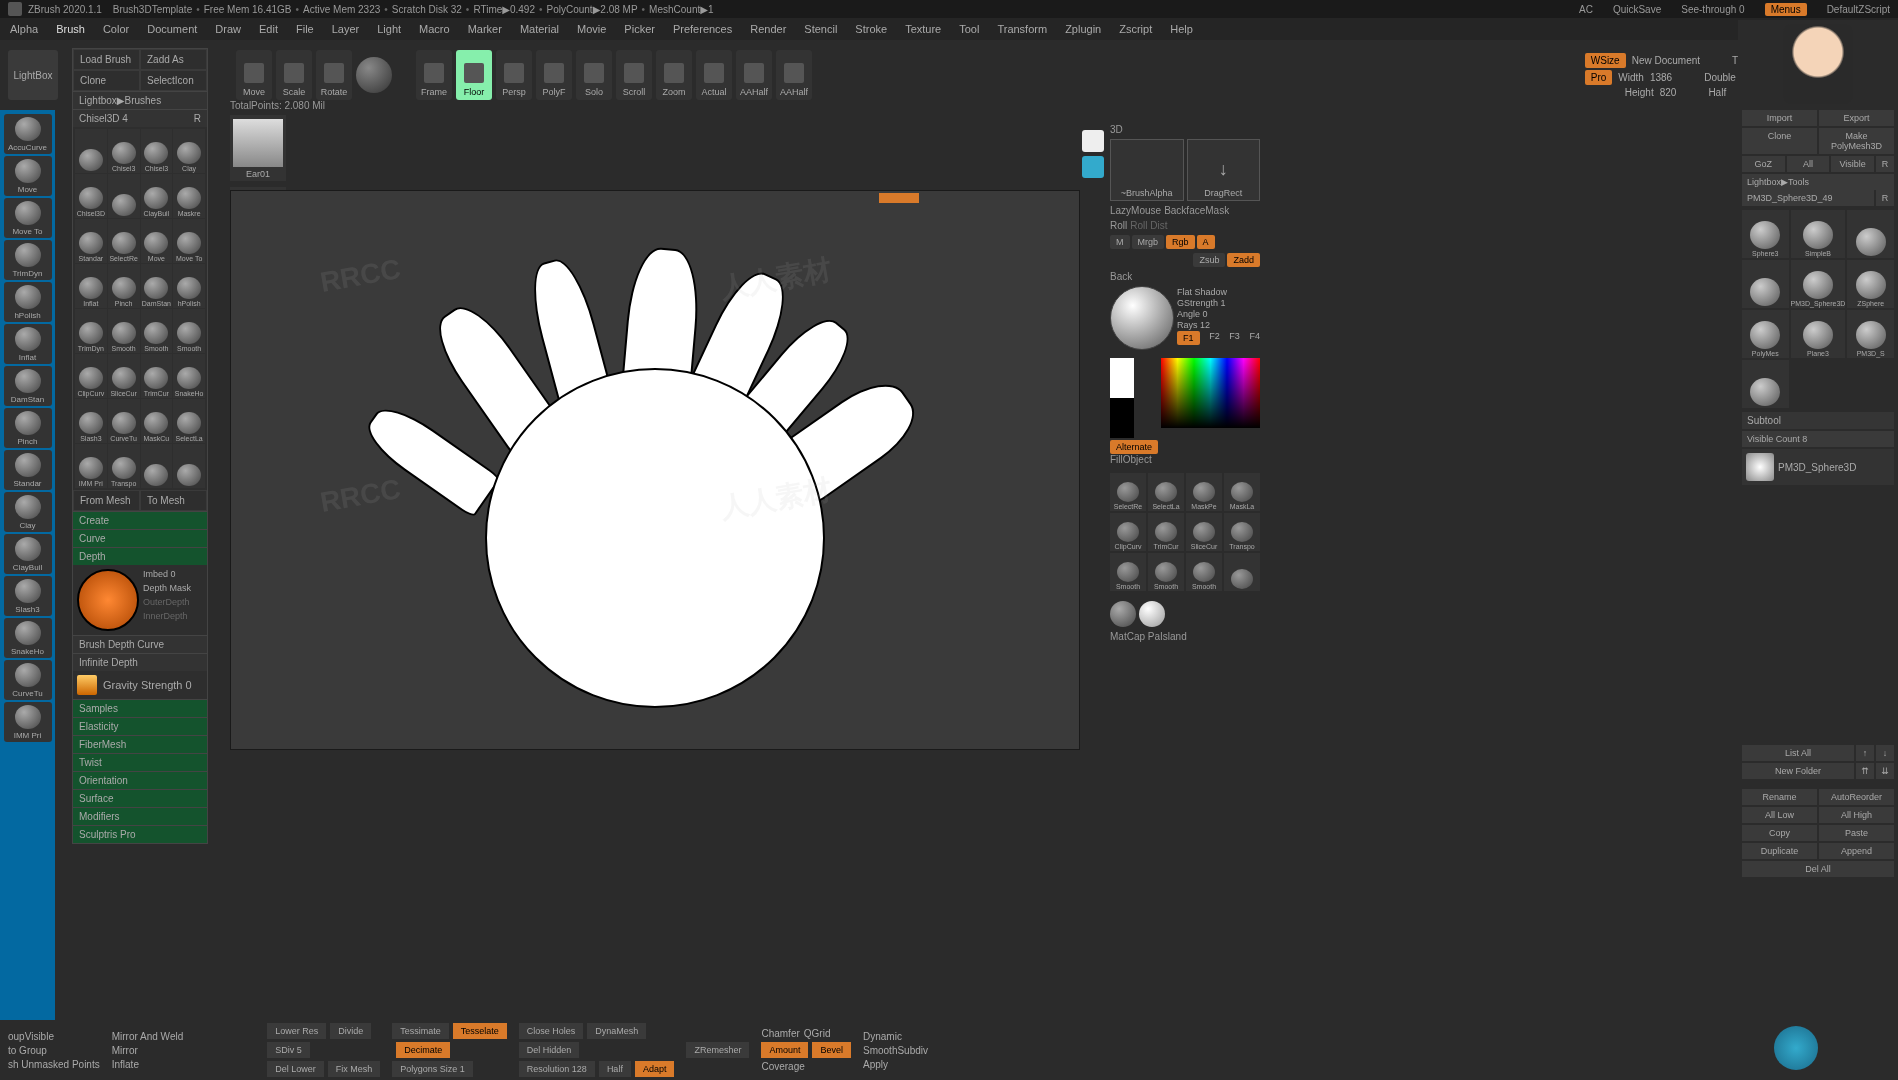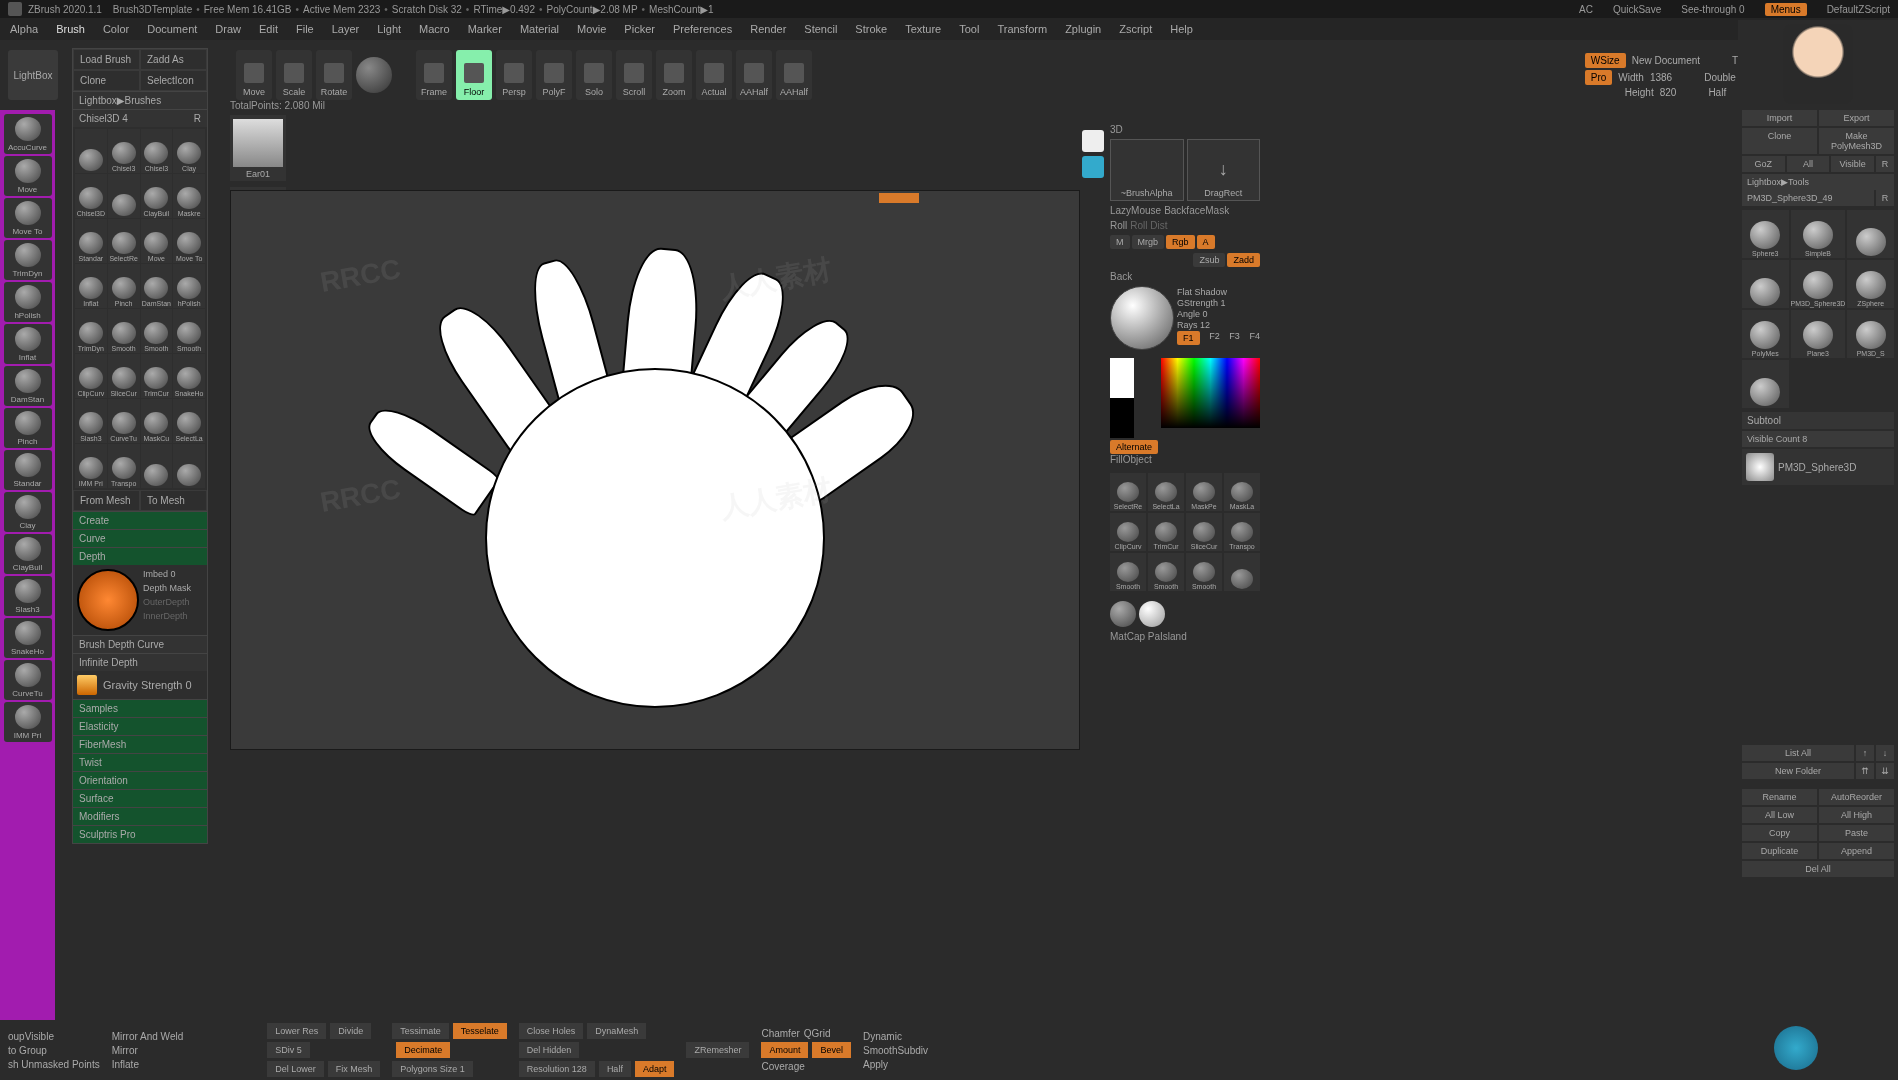--- a/index.html
+++ b/index.html
@@ -24,21 +24,21 @@
   .toptool .tbtn { width: 36px; height: 50px; background: #333; border-radius: 3px; display: flex; flex-direction: column; align-items: center; justify-content: flex-end; font-size: 9px; padding-bottom: 3px; }
   .toptool .tbtn .ic { width: 20px; height: 20px; background: #555; margin-bottom: 4px; border-radius: 2px; }
   .toptool .tbtn.orange { background: #86efac; color: #000; }
   .toptool .sphere { width: 36px; height: 36px; background: radial-gradient(circle at 35% 30%, #888, #333); border-radius: 50%; }
   
   .doc-controls { display: flex; flex-direction: column; gap: 2px; font-size: 10px; }
   .doc-controls .row { display: flex; gap: 6px; align-items: center; }
   .doc-controls .orange-pill { background: #d97a2a; color: #000; padding: 2px 6px; border-radius: 2px; }
   
   
-  .leftbar { position: absolute; left: 0; top: 110px; width: 55px; background: #a21caf; height: calc(100% - 160px); display: flex; flex-direction: column; align-items: center; gap: 2px; padding-top: 4px; }
+  .leftbar { position: absolute; left: 0; top: 110px; width: 55px; background: #0369a1; height: calc(100% - 160px); display: flex; flex-direction: column; align-items: center; gap: 2px; padding-top: 4px; }
   .leftbar .bitem { width: 48px; height: 40px; background: #333; border-radius: 3px; display: flex; flex-direction: column; align-items: center; justify-content: flex-end; font-size: 8px; padding-bottom: 2px; }
   .leftbar .bitem .bic { width: 26px; height: 24px; background: radial-gradient(circle at 35% 30%, #aaa, #444); border-radius: 50%; margin-bottom: 2px; }
   
   
   .brush-panel { position: absolute; left: 72px; top: 48px; width: 136px; background: #2e2e2e; border: 1px solid #444; z-index: 10; }
   .brush-panel .bp-row { display: flex; }
   .brush-panel .bp-btn { flex: 1; padding: 4px 6px; border: 1px solid #3a3a3a; font-size: 10px; cursor: pointer; }
   .brush-panel .bp-label { padding: 3px 6px; background: #333; font-size: 10px; border-top: 1px solid #444; }
   .brush-panel .bp-grid { display: grid; grid-template-columns: repeat(4, 1fr); gap: 1px; padding: 2px; }
   .brush-panel .bp-item { height: 44px; background: #333; display: flex; flex-direction: column; align-items: center; justify-content: flex-end; font-size: 7px; padding-bottom: 1px; }

